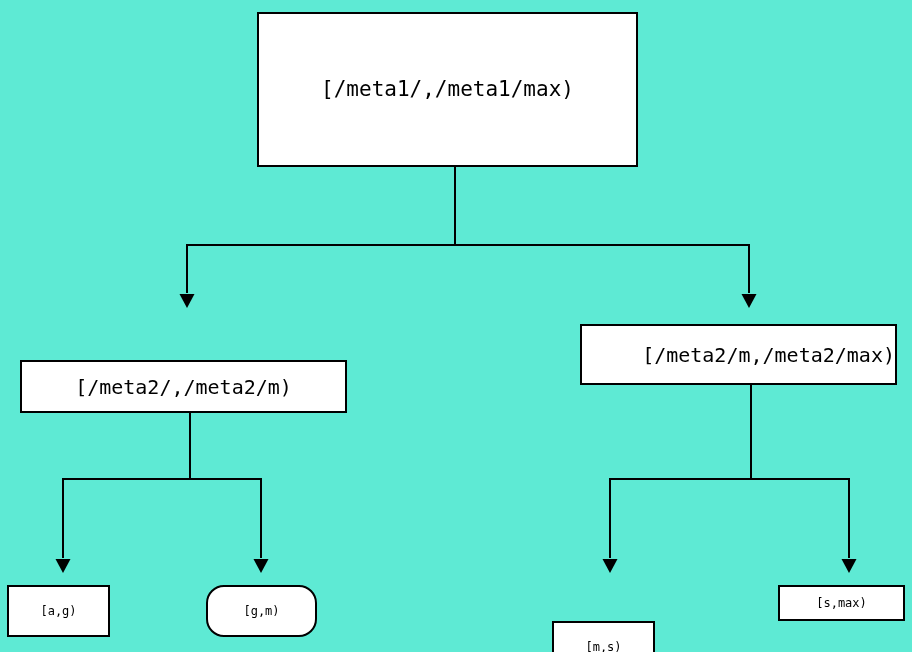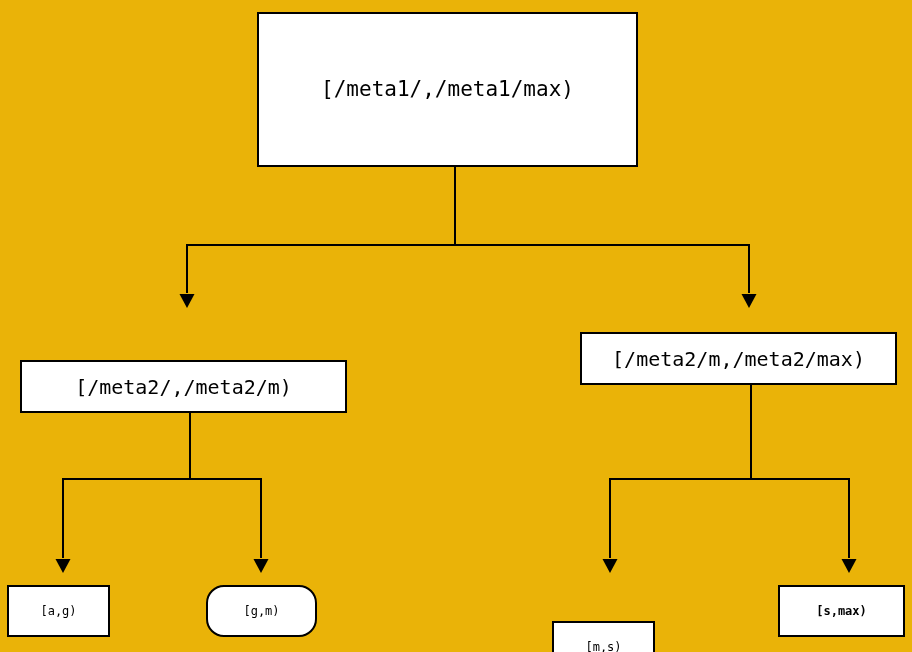--- a/index.html
+++ b/index.html
@@ -5,21 +5,21 @@
   html, body {
     margin: 0;
     padding: 0;
     background: #ffffff;
   }
 
   #diagram-root {
     position: relative;
     width: 912px;
     height: 652px;
-    background: #eab308;
+    background: #5eead4;
     overflow: hidden;
     font-family: "DejaVu Sans Mono", "Liberation Mono", monospace;
   }
 
   
   #connector-layer {
     position: absolute;
     left: 0;
     top: 0;
     width: 912px;
@@ -91,33 +91,33 @@
   </svg>
 
   <div class="node-box level-root" style="left:257px; top:12px; width:381px; height:155px;">
     <span class="node-label">[/meta1/,/meta1/max)</span>
   </div>
 
   <div class="node-box level-mid" style="left:20px; top:320px; width:327px; height:53px;margin-top:40px;">
     <span class="node-label">[/meta2/,/meta2/m)</span>
   </div>
 
-  <div class="node-box level-mid" style="left:580px; top:332px; width:317px; height:53px;">
+  <div class="node-box level-mid" style="left:580px; top:324px; width:317px; height:61px;justify-content:flex-end;">
     <span class="node-label">[/meta2/m,/meta2/max)</span>
   </div>
 
   <div class="node-box level-leaf" style="left:7px; top:585px; width:103px; height:52px;">
     <span class="node-label">[a,g)</span>
   </div>
 
   <div class="node-box level-leaf" style="left:206px; top:585px; width:111px; height:52px;border-radius:18px;">
     <span class="node-label">[g,m)</span>
   </div>
 
   <div class="node-box level-leaf" style="left:552px; top:585px; width:103px; height:52px;margin-top:36px;">
     <span class="node-label">[m,s)</span>
   </div>
 
-  <div class="node-box level-leaf" style="left:778px; top:585px; width:127px; height:52px;font-weight:bold;">
+  <div class="node-box level-leaf" style="left:778px; top:585px; width:127px; height:36px;">
     <span class="node-label">[s,max)</span>
   </div>
 
 </div>
 
 </body></html>

